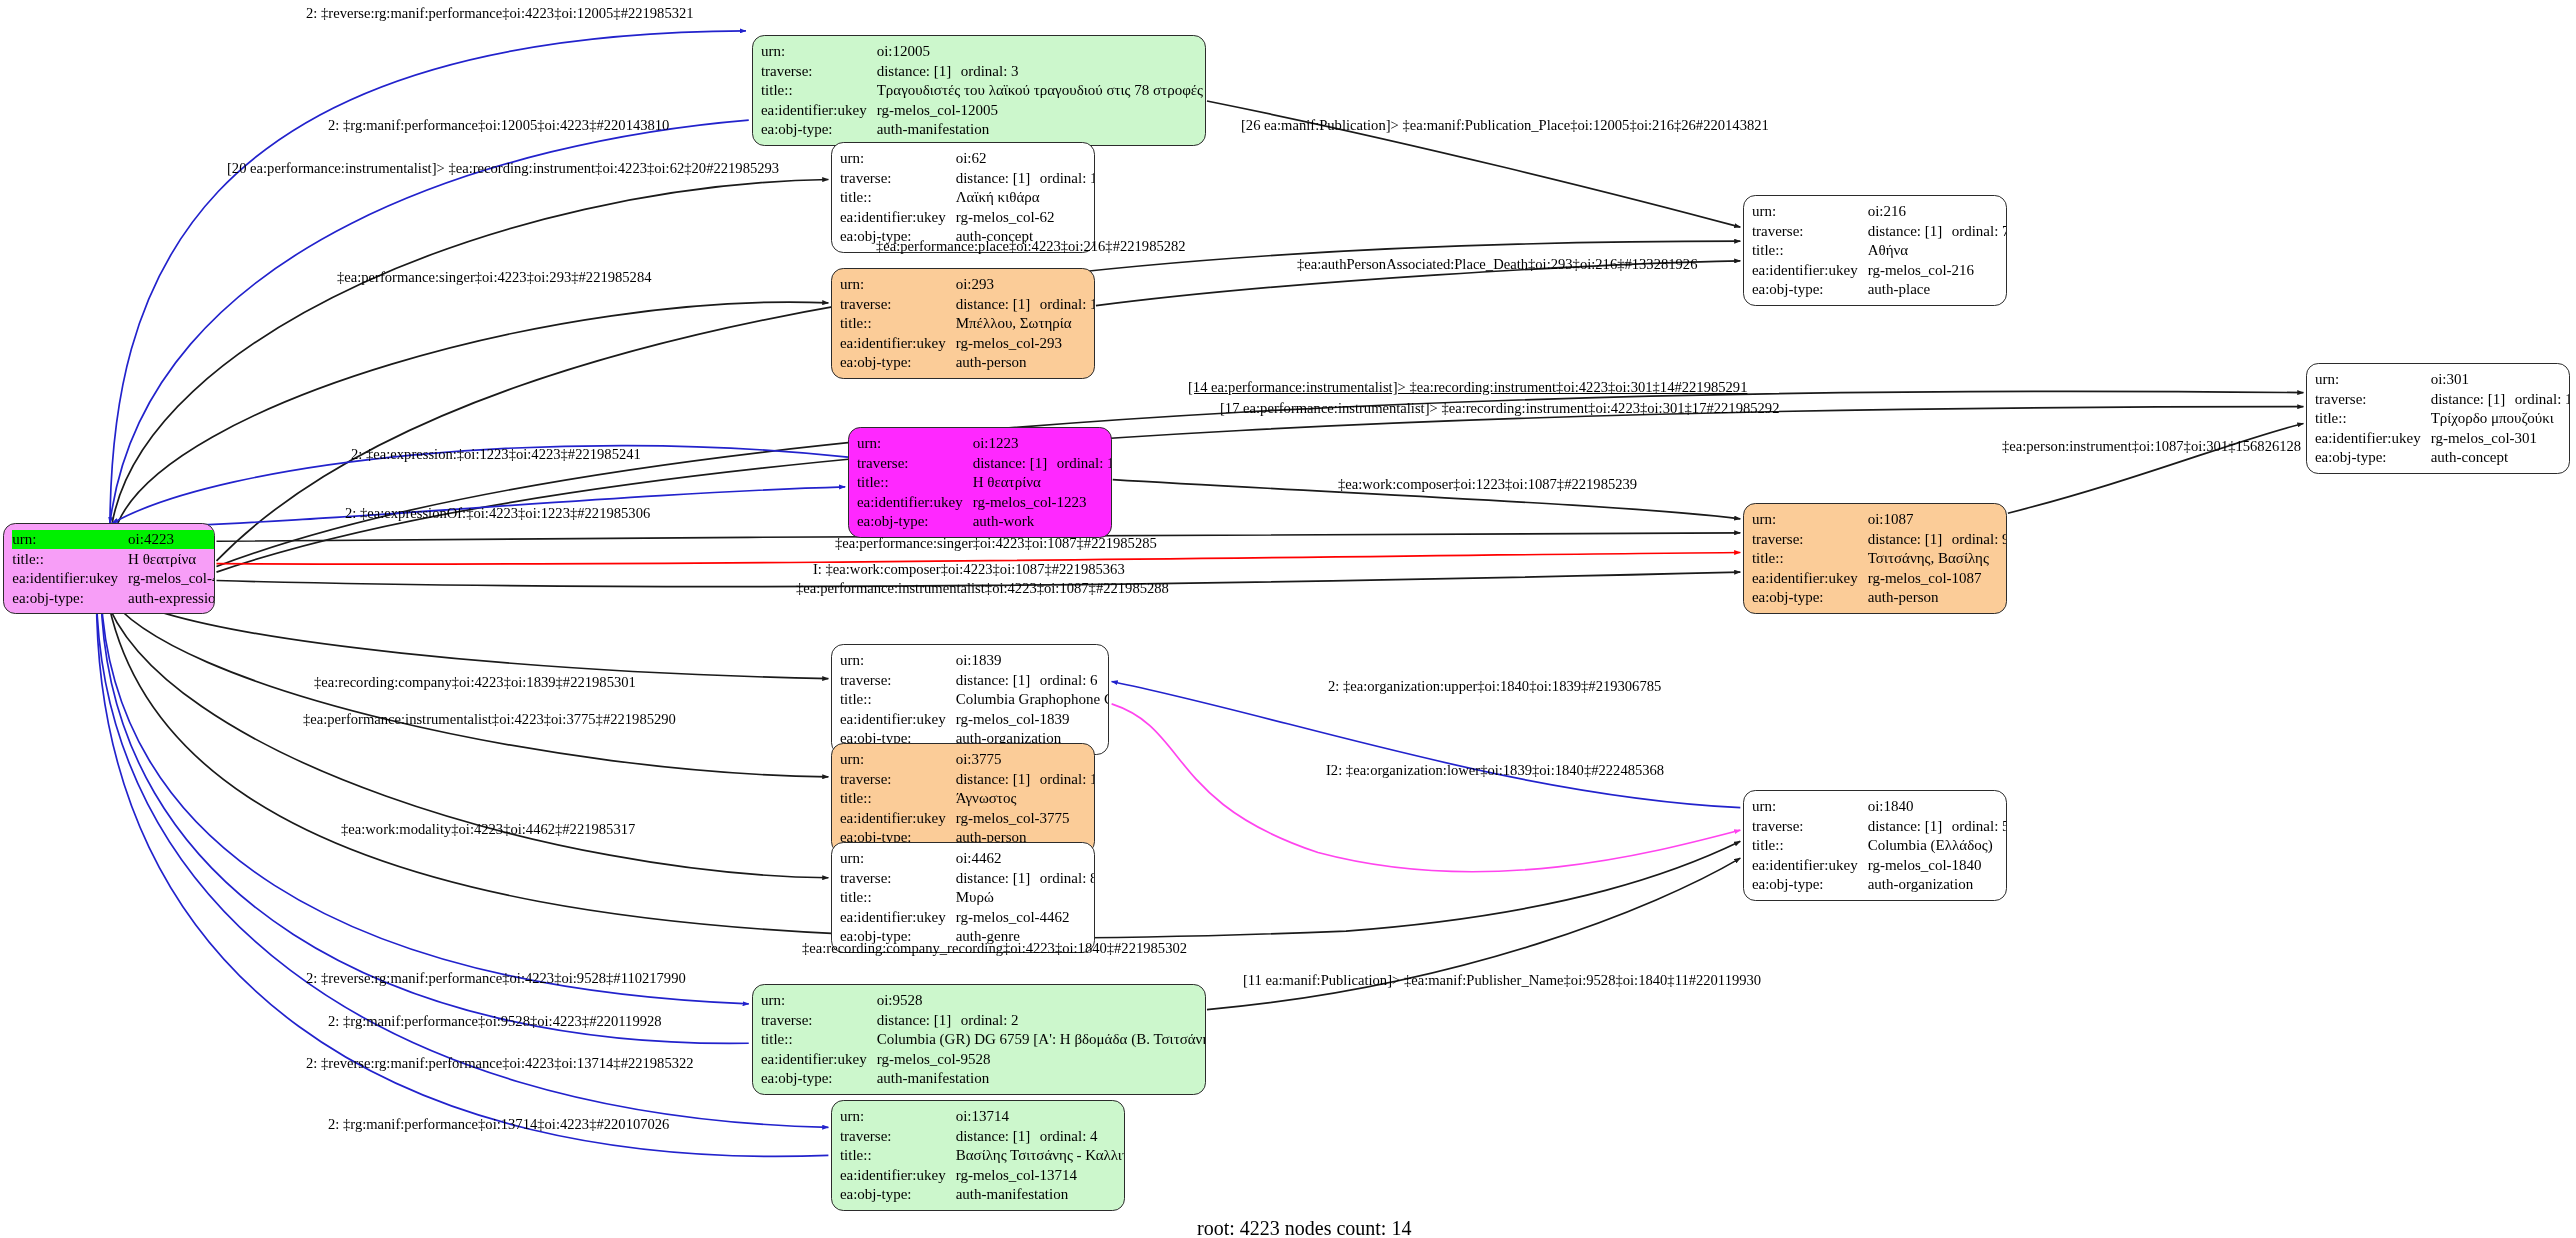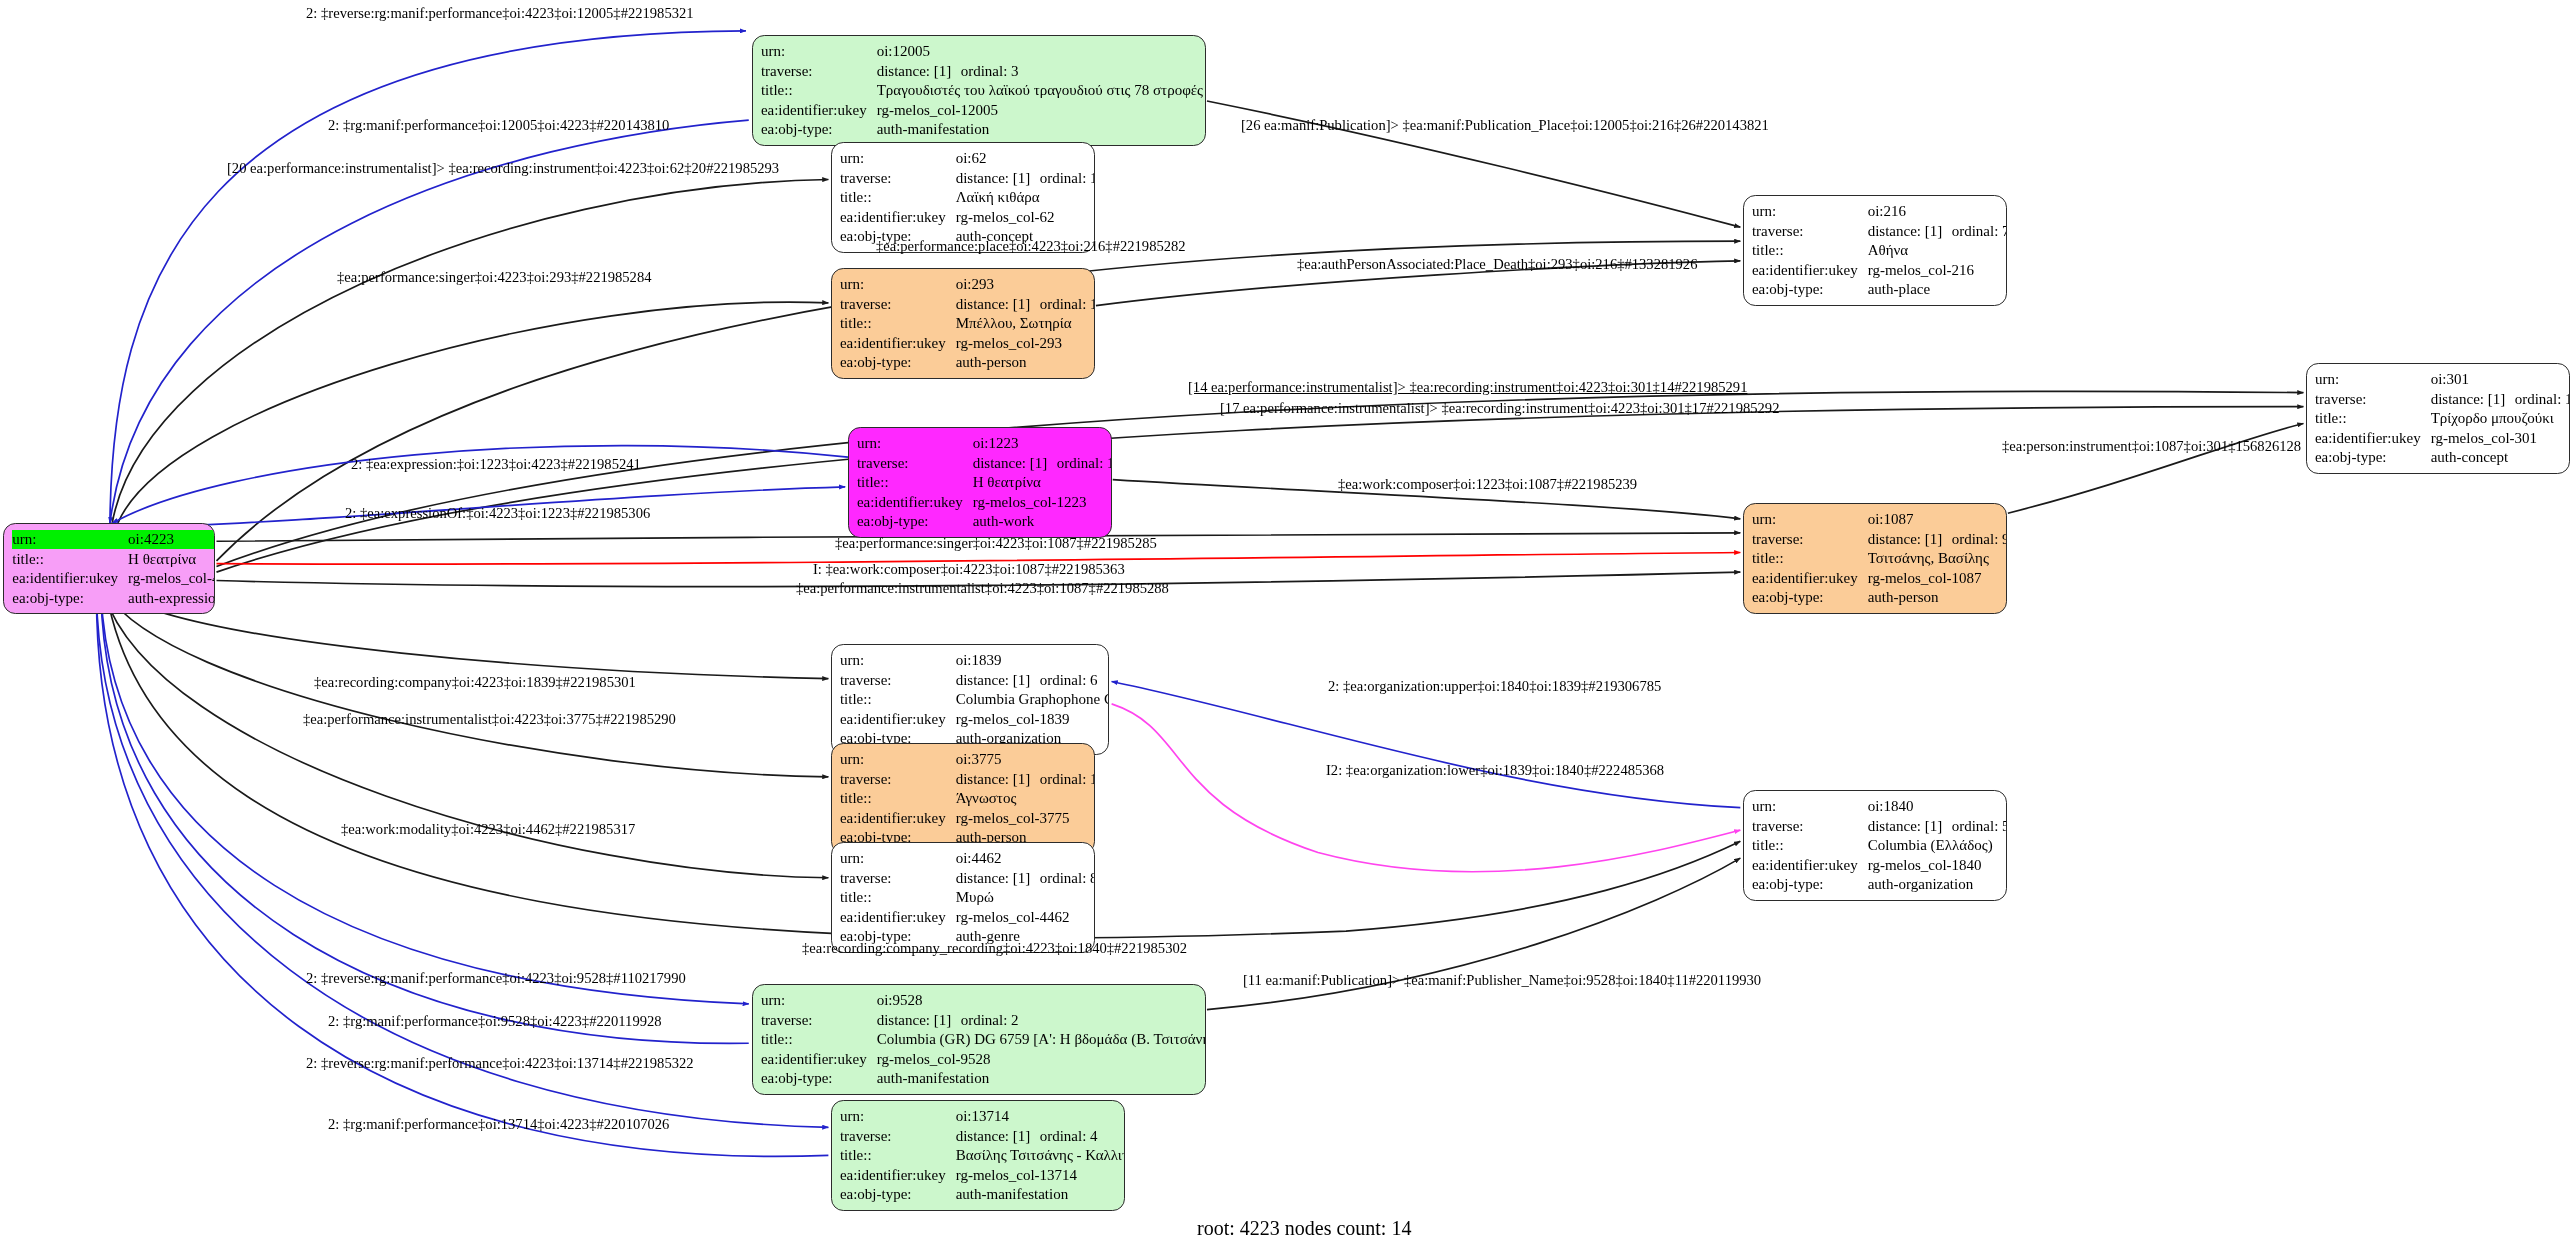--- a/index.html
+++ b/index.html
@@ -483,21 +483,21 @@
   <div class="elabel" style="left:306px;top:4.5px;">2: ‡reverse:rg:manif:performance‡oi:4223‡oi:12005‡#221985321</div>
   <div class="elabel" style="left:328px;top:117px;">2: ‡rg:manif:performance‡oi:12005‡oi:4223‡#220143810</div>
   <div class="elabel" style="left:227px;top:160px;">[20 ea:performance:instrumentalist]&gt; ‡ea:recording:instrument‡oi:4223‡oi:62‡20#221985293</div>
   <div class="elabel" style="left:1241px;top:117px;text-align:center;">[26 ea:manif:Publication]&gt; ‡ea:manif:Publication_Place‡oi:12005‡oi:216‡26#220143821</div>
   <div class="elabel" style="left:830px;top:238px;margin-left:46px;">‡ea:performance:place‡oi:4223‡oi:216‡#221985282</div>
   <div class="elabel" style="left:337px;top:269px;">‡ea:performance:singer‡oi:4223‡oi:293‡#221985284</div>
   <div class="elabel" style="left:1265px;top:256px;margin-left:32px;">‡ea:authPersonAssociated:Place_Death‡oi:293‡oi:216‡#133281926</div>
   <div class="elabel" style="left:1188px;top:379px;text-decoration:underline;">[14 ea:performance:instrumentalist]&gt; ‡ea:recording:instrument‡oi:4223‡oi:301‡14#221985291</div>
   <div class="elabel" style="left:1220px;top:400px;">[17 ea:performance:instrumentalist]&gt; ‡ea:recording:instrument‡oi:4223‡oi:301‡17#221985292</div>
   <div class="elabel" style="left:2002px;top:438px;">‡ea:person:instrument‡oi:1087‡oi:301‡156826128</div>
-  <div class="elabel" style="left:351px;top:456px;">2: ‡ea:expression:‡oi:1223‡oi:4223‡#221985241</div>
+  <div class="elabel" style="left:351px;top:446px;">2: ‡ea:expression:‡oi:1223‡oi:4223‡#221985241</div>
   <div class="elabel" style="left:1338px;top:476px;">‡ea:work:composer‡oi:1223‡oi:1087‡#221985239</div>
   <div class="elabel" style="left:345px;top:505px;">2: ‡ea:expressionOf:‡oi:4223‡oi:1223‡#221985306</div>
   <div class="elabel" style="left:835px;top:535px;">‡ea:performance:singer‡oi:4223‡oi:1087‡#221985285</div>
   <div class="elabel" style="left:813px;top:561px;">I: ‡ea:work:composer‡oi:4223‡oi:1087‡#221985363</div>
   <div class="elabel" style="left:796px;top:580px;">‡ea:performance:instrumentalist‡oi:4223‡oi:1087‡#221985288</div>
   <div class="elabel" style="left:314px;top:628px;margin-top:46px;">‡ea:recording:company‡oi:4223‡oi:1839‡#221985301</div>
   <div class="elabel" style="left:1328px;top:678px;">2: ‡ea:organization:upper‡oi:1840‡oi:1839‡#219306785</div>
   <div class="elabel" style="left:303px;top:711px;">‡ea:performance:instrumentalist‡oi:4223‡oi:3775‡#221985290</div>
   <div class="elabel" style="left:1326px;top:762px;">I2: ‡ea:organization:lower‡oi:1839‡oi:1840‡#222485368</div>
   <div class="elabel" style="left:341px;top:821px;">‡ea:work:modality‡oi:4223‡oi:4462‡#221985317</div>

